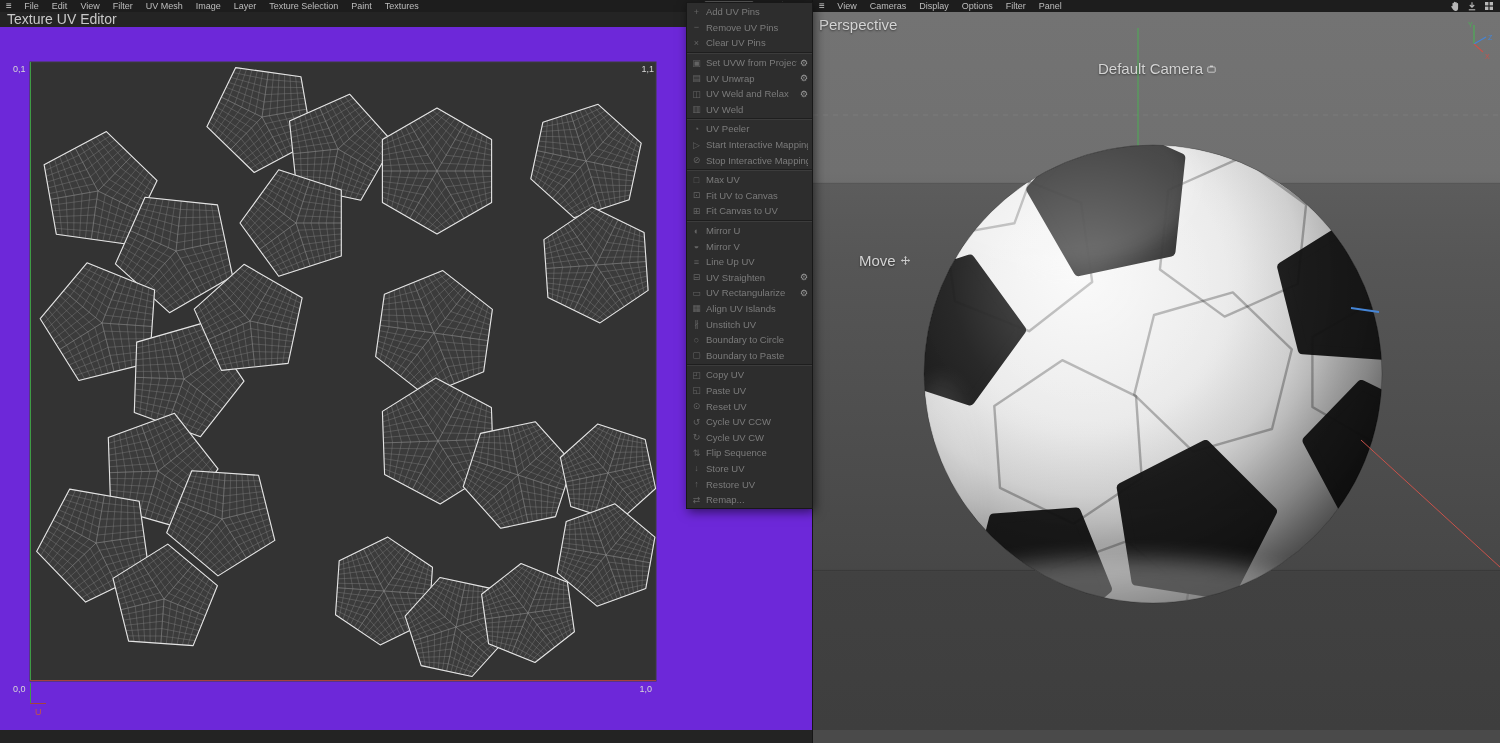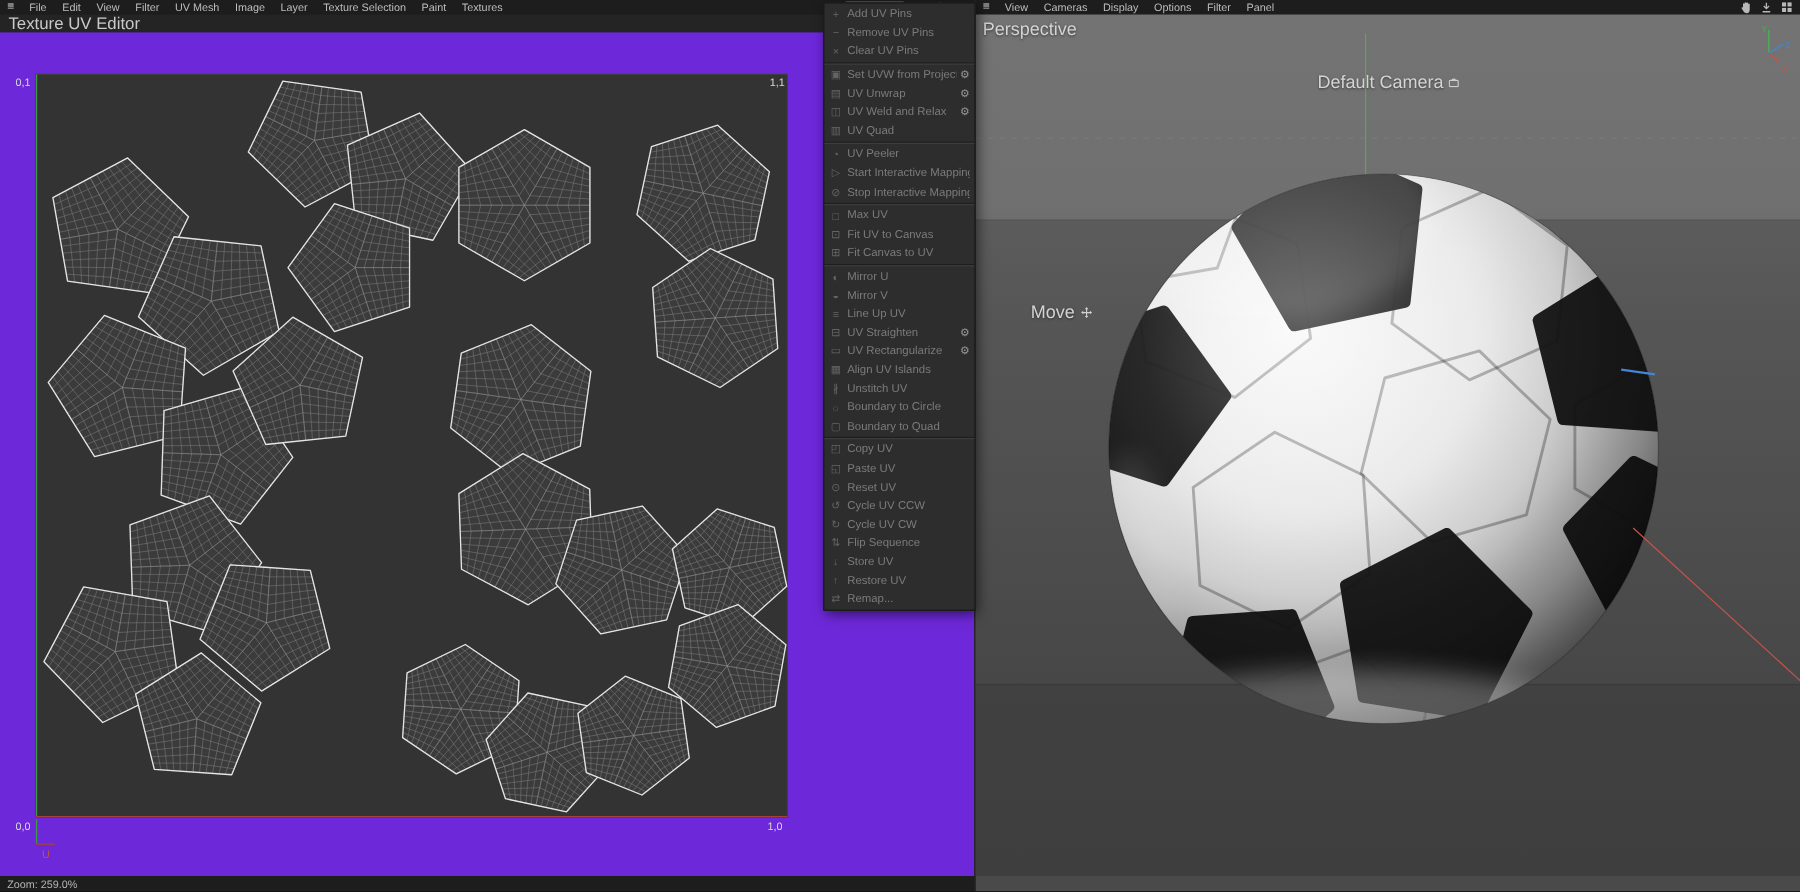--- a/index.html
+++ b/index.html
@@ -179,23 +179,20 @@
           <line x1="30" y1="653.5" x2="656" y2="653.5" stroke="#a4433c" stroke-width="1"></line>
           <text class="corner" x="13" y="45">0,1</text>
           <text class="corner" x="654" y="45" text-anchor="end">1,1</text>
           <text class="corner" x="13" y="665">0,0</text>
           <text class="corner" x="652" y="665" text-anchor="end">1,0</text>
           <line x1="30.5" y1="656" x2="30.5" y2="676" stroke="#3f9b45" stroke-width="1"></line>
           <line x1="30" y1="676.5" x2="46" y2="676.5" stroke="#a4433c" stroke-width="1"></line>
           <text x="35" y="688" fill="#c25446" font-size="9">U</text>
         </svg>
     </div>
-    <div class="statusbar sb-left">
-      <span>Zoom: 259.0%</span>
-    </div>
   </section>
 
   <div id="ctx-menu" class="ctx-menu">
       <div class="ctx-item">
         <span class="ci">+</span>
         <span class="cl">Add UV Pins</span>
       </div>
       <div class="ctx-item">
         <span class="ci">−</span>
         <span class="cl">Remove UV Pins</span>
@@ -215,21 +212,21 @@
         <span class="cl">UV Unwrap</span>
         <span class="cg">⚙</span>
       </div>
       <div class="ctx-item">
         <span class="ci">◫</span>
         <span class="cl">UV Weld and Relax</span>
         <span class="cg">⚙</span>
       </div>
       <div class="ctx-item">
         <span class="ci">▥</span>
-        <span class="cl">UV Quad</span>
+        <span class="cl">UV Weld</span>
       </div>
       <div class="ctx-sep"></div>
       <div class="ctx-item">
         <span class="ci">◔</span>
         <span class="cl">UV Peeler</span>
       </div>
       <div class="ctx-item">
         <span class="ci">▷</span>
         <span class="cl">Start Interactive Mapping</span>
       </div>
@@ -280,21 +277,21 @@
       <div class="ctx-item">
         <span class="ci">∦</span>
         <span class="cl">Unstitch UV</span>
       </div>
       <div class="ctx-item">
         <span class="ci">○</span>
         <span class="cl">Boundary to Circle</span>
       </div>
       <div class="ctx-item">
         <span class="ci">▢</span>
-        <span class="cl">Boundary to Quad</span>
+        <span class="cl">Boundary to Paste</span>
       </div>
       <div class="ctx-sep"></div>
       <div class="ctx-item">
         <span class="ci">◰</span>
         <span class="cl">Copy UV</span>
       </div>
       <div class="ctx-item">
         <span class="ci">◱</span>
         <span class="cl">Paste UV</span>
       </div>

